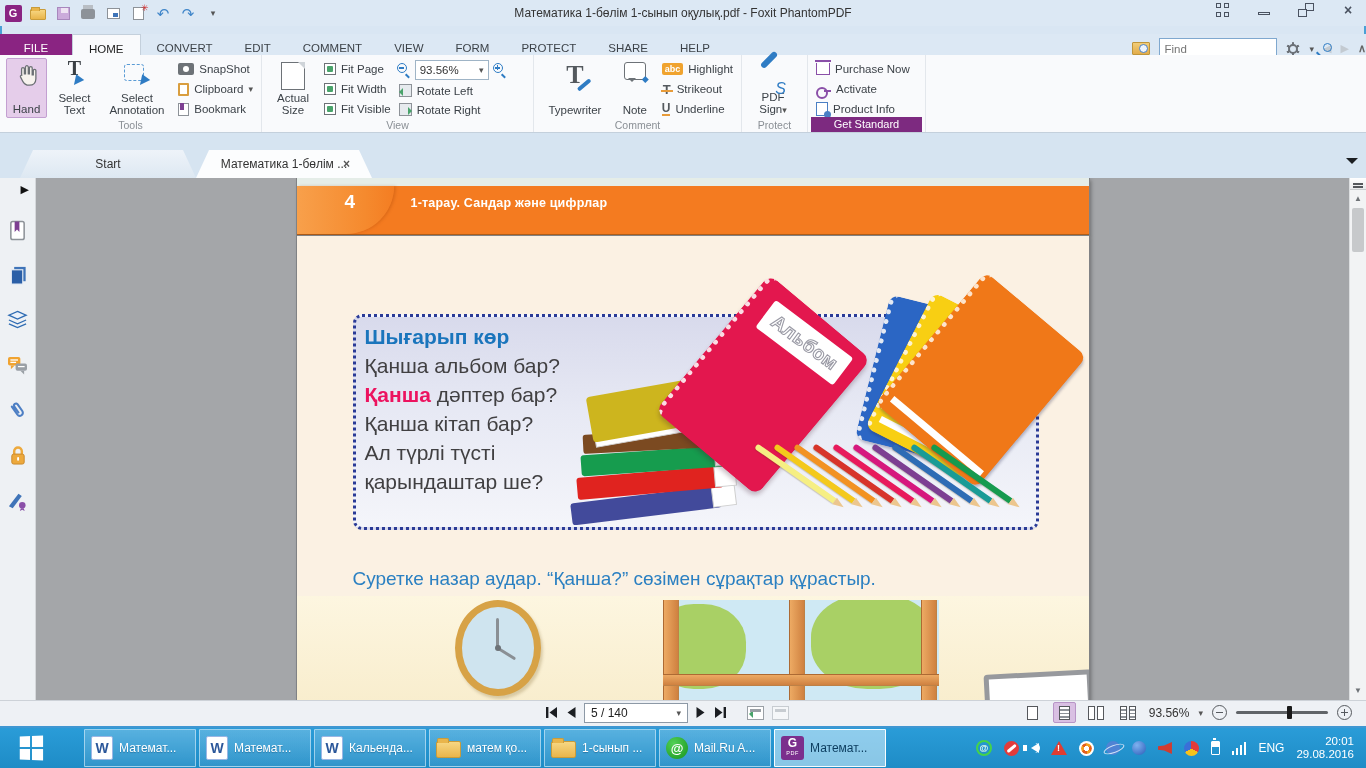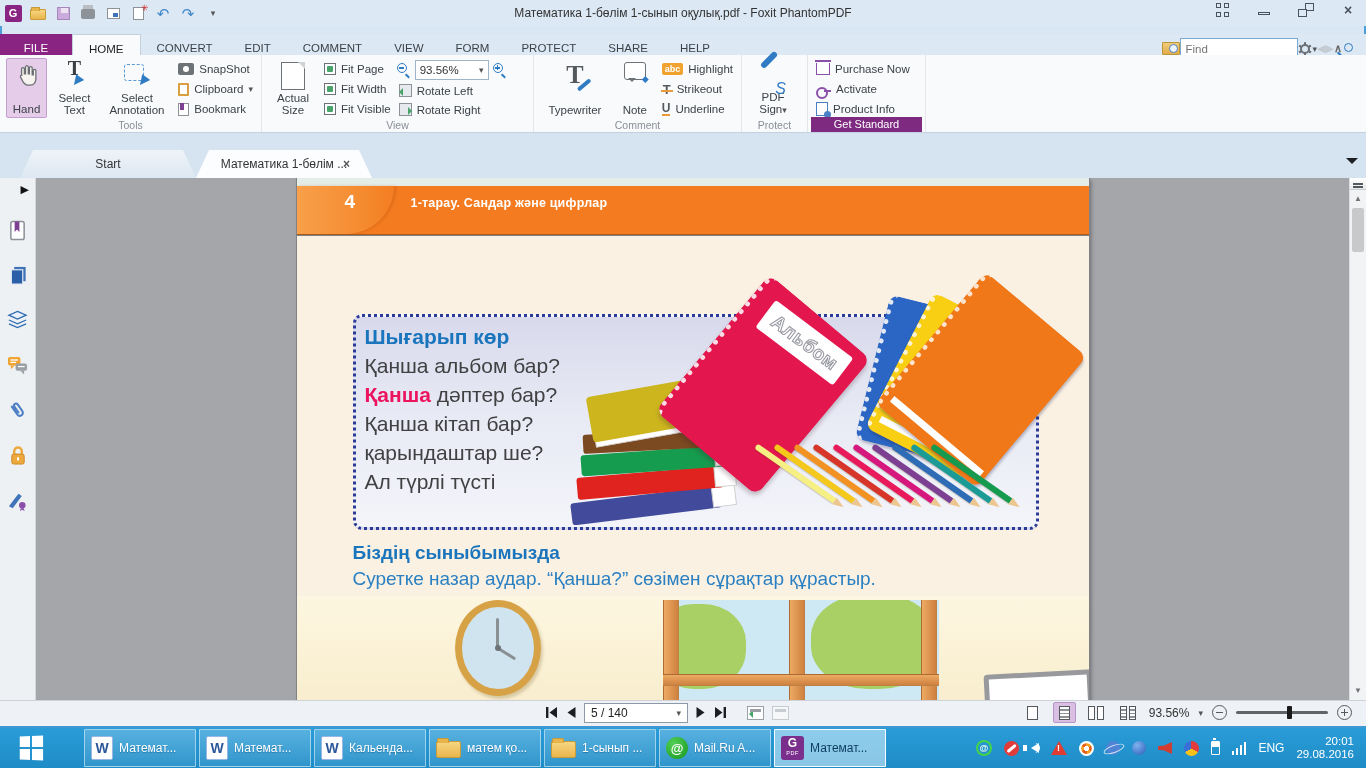--- a/index.html
+++ b/index.html
@@ -32,21 +32,21 @@
   .wc-restore{position:relative;}
   .wc-restore i{position:absolute;width:9px;height:8px;border:1.5px solid #4a5260;}
   .wc-restore i:first-child{top:0;right:0;}
   .wc-restore i:last-child{bottom:0;left:0;background:#dce8f4;}
   .wc-close{font-size:14px;font-weight:bold;}
   
   .tabrow{position:absolute;top:34px;left:0;right:0;height:29px;background:#dce8f4;display:flex;align-items:stretch;}
   .rtab{padding:0 16px;font-size:11.5px;line-height:29px;color:#3c4248;cursor:default;}
   .rtab.file{background:#8a2482;color:#fff;width:72px;text-align:center;padding:0;}
   .rtab.active{background:#f9fafc;border:1px solid #c4d0dc;border-bottom:none;color:#222;}
-  .findbar{margin-left:auto;display:flex;align-items:center;padding-right:24px;}
+  .findbar{margin-left:auto;display:flex;align-items:center;gap:9px;padding-right:0;}
   .ff-icon{width:18px;height:13px;background:linear-gradient(#f2cd79,#e2ac4a);border:1px solid #bf953a;border-radius:1px;position:relative;}
   .ff-icon::after{content:"";position:absolute;right:1px;top:1px;width:7px;height:7px;border:1.6px solid #4a7fc4;border-radius:50%;background:#eef4fb;}
   .find-box{width:118px;height:21px;background:#fff;border:1px solid #7fa8cf;display:flex;align-items:center;}
   .find-box input{flex:1;border:none;outline:none;font-size:11.5px;padding:0 4px;color:#444;background:transparent;font-family:"Liberation Sans",sans-serif;}
   .mag{width:13px;height:13px;position:relative;margin-right:3px;}
   .mag::before{content:"";position:absolute;left:1px;top:1px;width:7px;height:7px;border:1.8px solid #2f7cc4;border-radius:50%;}
   .mag::after{content:"";position:absolute;right:1px;bottom:0;width:5px;height:1.8px;background:#2f7cc4;transform:rotate(45deg);}
   .gear-ic{width:14px;height:14px;position:relative;}
   .gear-ic::before{content:"";position:absolute;inset:2px;border:2px solid #6b7077;border-radius:50%;}
   .gear-ic::after{content:"";position:absolute;inset:0;background:
@@ -545,22 +545,22 @@
         </div>
         <div class="whiteboard"></div>
 
         <div class="exbox"></div>
 
         <div class="extext">
           <div class="h">Шығарып көр</div>
           <div>Қанша альбом бар?</div>
           <div><span class="pink">Қанша</span><span> дәптер бар?</span></div>
           <div>Қанша кітап бар?</div>
+          <div>Ал түрлі түсті</div>
           <div>қарындаштар ше?</div>
-          <div>Ал түрлі түсті</div>
         </div>
 
         <svg class="ill books" viewBox="0 0 190 150">
           <g transform="rotate(-7 95 130)">
               <rect x="8" y="118" width="150" height="22" rx="3" fill="#424a9b"></rect>
               <rect x="150" y="119" width="23" height="20" fill="#fff" stroke="#cfcfcf"></rect>
             </g>
           <g transform="rotate(-5 95 108)">
               <rect x="14" y="96" width="146" height="22" rx="3" fill="#e0231f"></rect>
               <rect x="152" y="97" width="21" height="20" fill="#fff" stroke="#cfcfcf"></rect>
@@ -619,21 +619,20 @@
               <i></i>
             </div>
             <div class="pencil" style="left: 615.8px; top: 207px; width: 96px; background: rgb(26, 155, 150);">
               <i></i>
             </div>
             <div class="pencil" style="left: 635.4px; top: 207px; width: 96px; background: rgb(22, 154, 79);">
               <i></i>
             </div>
           </div>
 
-        <div class="sec-h">Біздің сыныбымызда</div>
         <div class="sec-t">Суретке назар аудар. “Қанша?” сөзімен сұрақтар құрастыр.</div>
       </div>
     </div>
 
     <div class="vscroll">
       <span class="vs-split"></span>
       <span class="vs-up">▲</span>
       <span class="vs-thumb"></span>
       <span class="vs-down">▼</span>
     </div>

